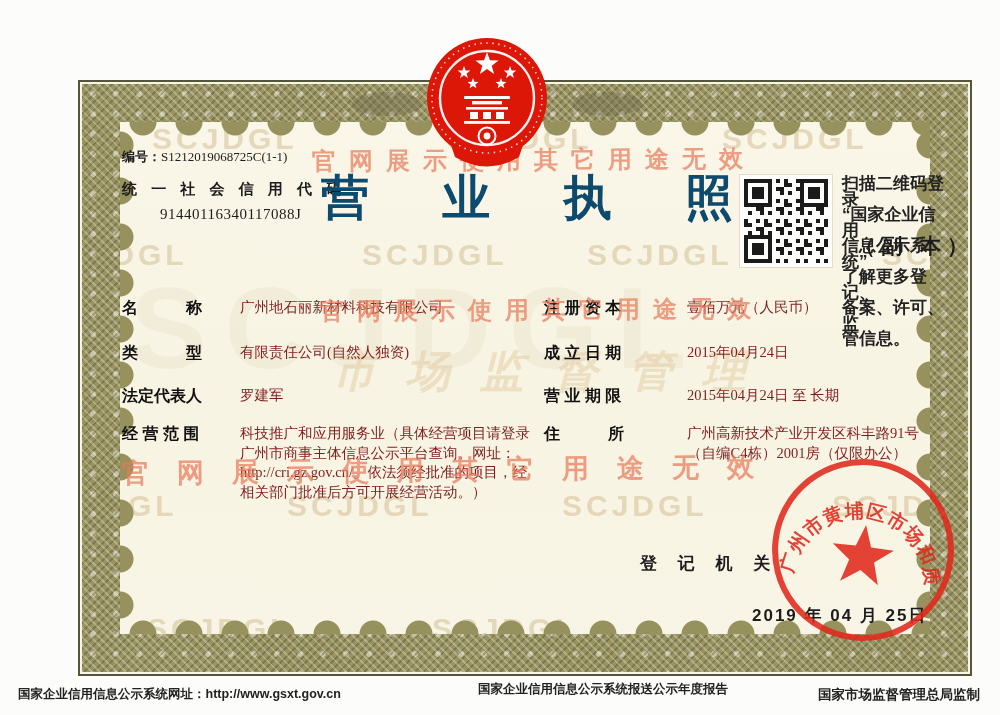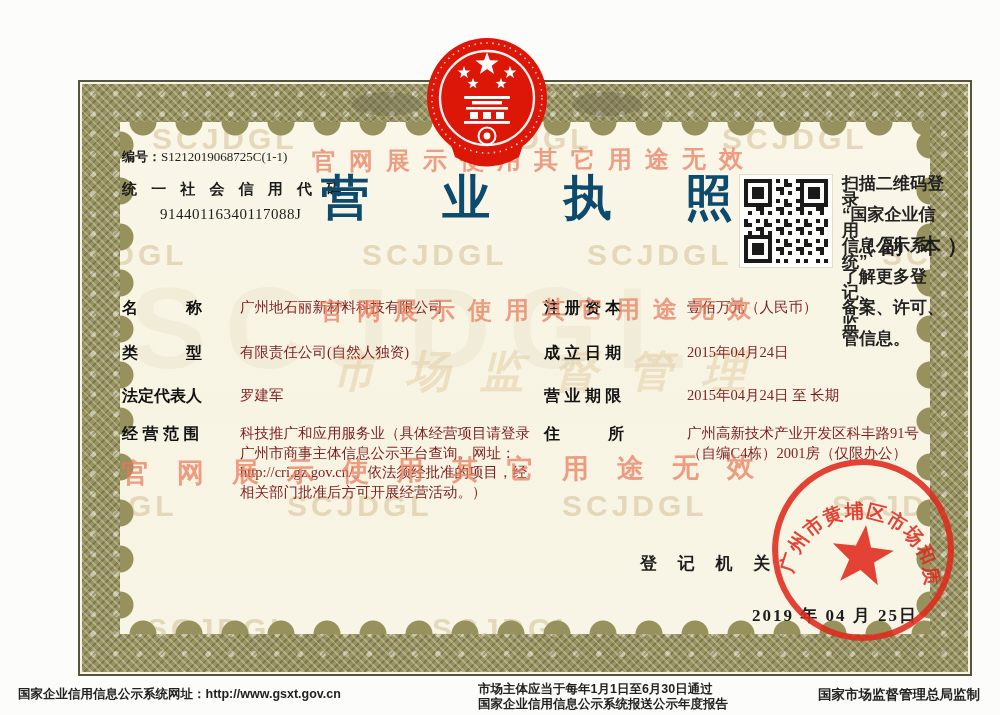--- a/index.html
+++ b/index.html
@@ -68,21 +68,21 @@
   .qr i { background:transparent; } .qr i.b { background:#1a1a1a; }
   .qr-cap { position:absolute; left:762px; top:94px; width:104px;
             font-size:17px; line-height:15.5px; white-space:pre-line; font-weight:bold; color:#222; }
   
   .row { position:absolute; }
   .lbl { position:absolute; left:0; top:0; font-weight:bold; font-size:16px; white-space:nowrap; color:#111; }
   .val { position:absolute; font-family:"Liberation Serif", serif; font-size:14.5px; line-height:19.5px; color:#7f1d1d; }
   .col-l .lbl { left:42px; } .col-l .val { left:160px; width:296px; }
   .col-r .lbl { left:464px; } .col-r .val { left:607px; width:258px; }
   .reg-lbl { position:absolute; left:560px; top:470px; font-weight:bold; font-size:17px; letter-spacing:8px; }
-  .reg-date { position:absolute; left:672px; top:522px; font-family:Liberation Serif, serif;
+  .reg-date { position:absolute; left:672px; top:522px; font-family:Liberation Sans, sans-serif;
               font-weight:bold; font-size:17px; letter-spacing:2px; }
   .seal { position:absolute; left:687px; top:372px; width:192px; height:192px; z-index:7;
           transform:rotate(7deg); opacity:.88; }
   
   .emblem { position:absolute; left:420px; top:24px; width:134px; height:150px; z-index:9; }
   .wing { position:absolute; top:92px; height:24px; width:70px; background:#6e6a4e; opacity:.40;
           border-radius:50%; z-index:8; }
   .wing-l { left:352px; } .wing-r { right:358px; }
   
   .footer { position:absolute; left:0; top:682px; width:1000px; z-index:5; font-size:12.5px; color:#222; }
@@ -655,17 +655,16 @@
       <text font-size="19" font-weight="bold" fill="#e02a1c" letter-spacing="1">
         <textPath href="#sealArc" startOffset="2">广州市黄埔区市场和质量监督管理局</textPath>
       </text>
     </svg>
   </div>
 </div>
 
 <div class="footer">
   <div class="f-left">国家企业信用信息公示系统网址：http://www.gsxt.gov.cn</div>
   <div class="f-cent">
-    <div>市场主体应当于每年1月1日至6月30日通过</div>
     <div>国家企业信用信息公示系统报送公示年度报告</div>
   </div>
   <div class="f-right">国家市场监督管理总局监制</div>
 </div>
 
 </body></html>

